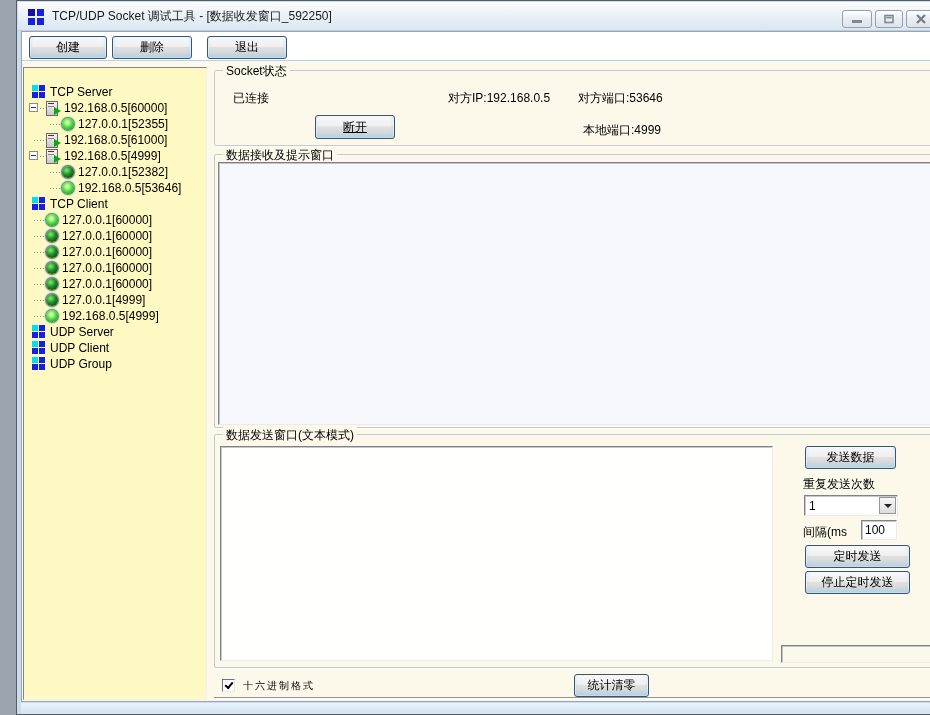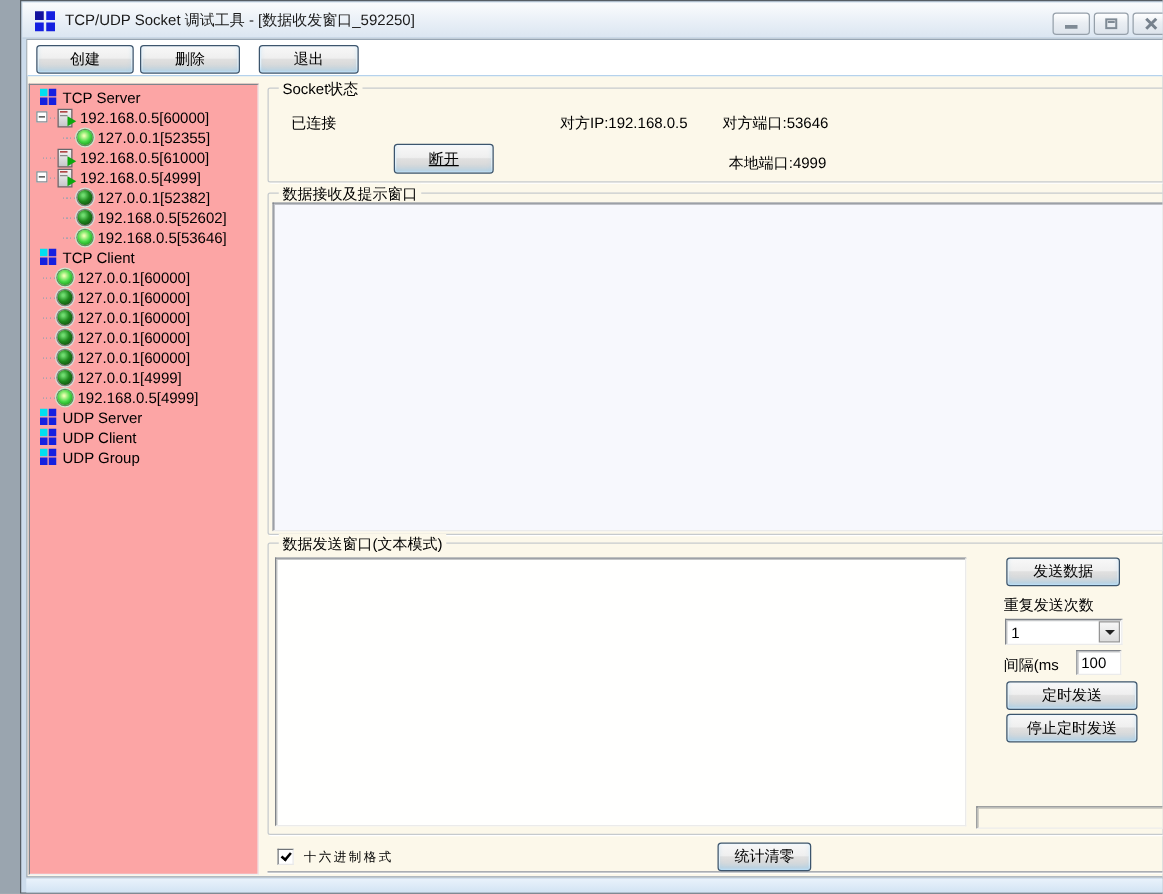--- a/index.html
+++ b/index.html
@@ -38,22 +38,22 @@
     box-shadow: inset 0 -4px 6px -2px #a6d2ee, inset 0 0 0 1px #f2f8fd;
     font-family:"Liberation Sans", sans-serif;
     font-size:12px; color:#000; text-align:center; cursor:default;
     display:flex; align-items:center; justify-content:center;
   }
   .tb-create { left:12px; top:35px; width:78px; height:23px; }
   .tb-delete { left:95px; top:35px; width:80px; height:23px; }
   .tb-exit   { left:190px; top:35px; width:80px; height:23px; }
   
   .tree-panel { position:absolute; left:6px; top:66px; width:184px; height:633px;
-    background:#fca5a5; border:1px solid; border-color:#7f858c #eef0f2 #eef0f2 #7f858c;
-    overflow:hidden; padding-top:2px; }
+    background:#fef9c3; border:1px solid; border-color:#7f858c #eef0f2 #eef0f2 #7f858c;
+    overflow:hidden; padding-top:16px; }
   .tree-row { position:relative; display:flex; align-items:center; height:16px; white-space:nowrap; }
   .tree-row .tlabel { margin-left:4px; font-size:12px; }
   .lvl0 { padding-left:8px; }
   .lvl1 { padding-left:10px; }
   .lvl2 { padding-left:26px; }
   .lvl1::before, .lvl2::before { content:''; width:10px; height:1px; margin-right:1px;
     background:repeating-linear-gradient(90deg,#92a0ae 0 1px,transparent 1px 3px); }
   .expander { position:absolute; left:5px; top:3px; width:9px; height:9px;
     background:#fff; border:1px solid #848a90; }
   .expander::after { content:''; position:absolute; left:1px; top:3px; width:5px; height:1px; background:#333; }
@@ -191,24 +191,20 @@
         <span class="ticon server">
           <b class="tri"></b>
         </span>
         <span class="tlabel">192.168.0.5[4999]</span>
       </div>
       <div class="tree-row lvl2">
         <span class="ticon conn-dark"></span>
         <span class="tlabel">127.0.0.1[52382]</span>
       </div>
       <div class="tree-row lvl2">
-        <span class="ticon conn-dark"></span>
-        <span class="tlabel">192.168.0.5[52602]</span>
-      </div>
-      <div class="tree-row lvl2">
         <span class="ticon conn-bright"></span>
         <span class="tlabel">192.168.0.5[53646]</span>
       </div>
       <div class="tree-row lvl0">
         <span class="ticon category">
           <i></i>
           <i></i>
           <i></i>
           <i></i>
         </span>

